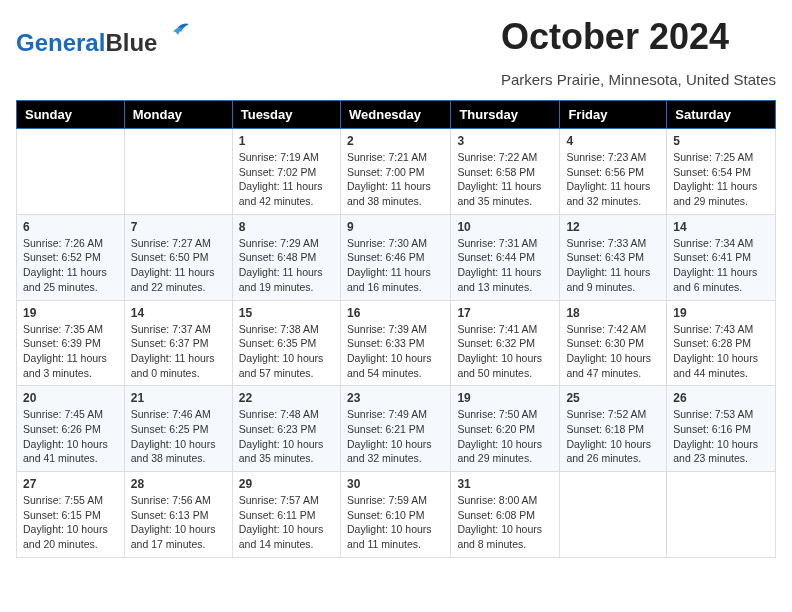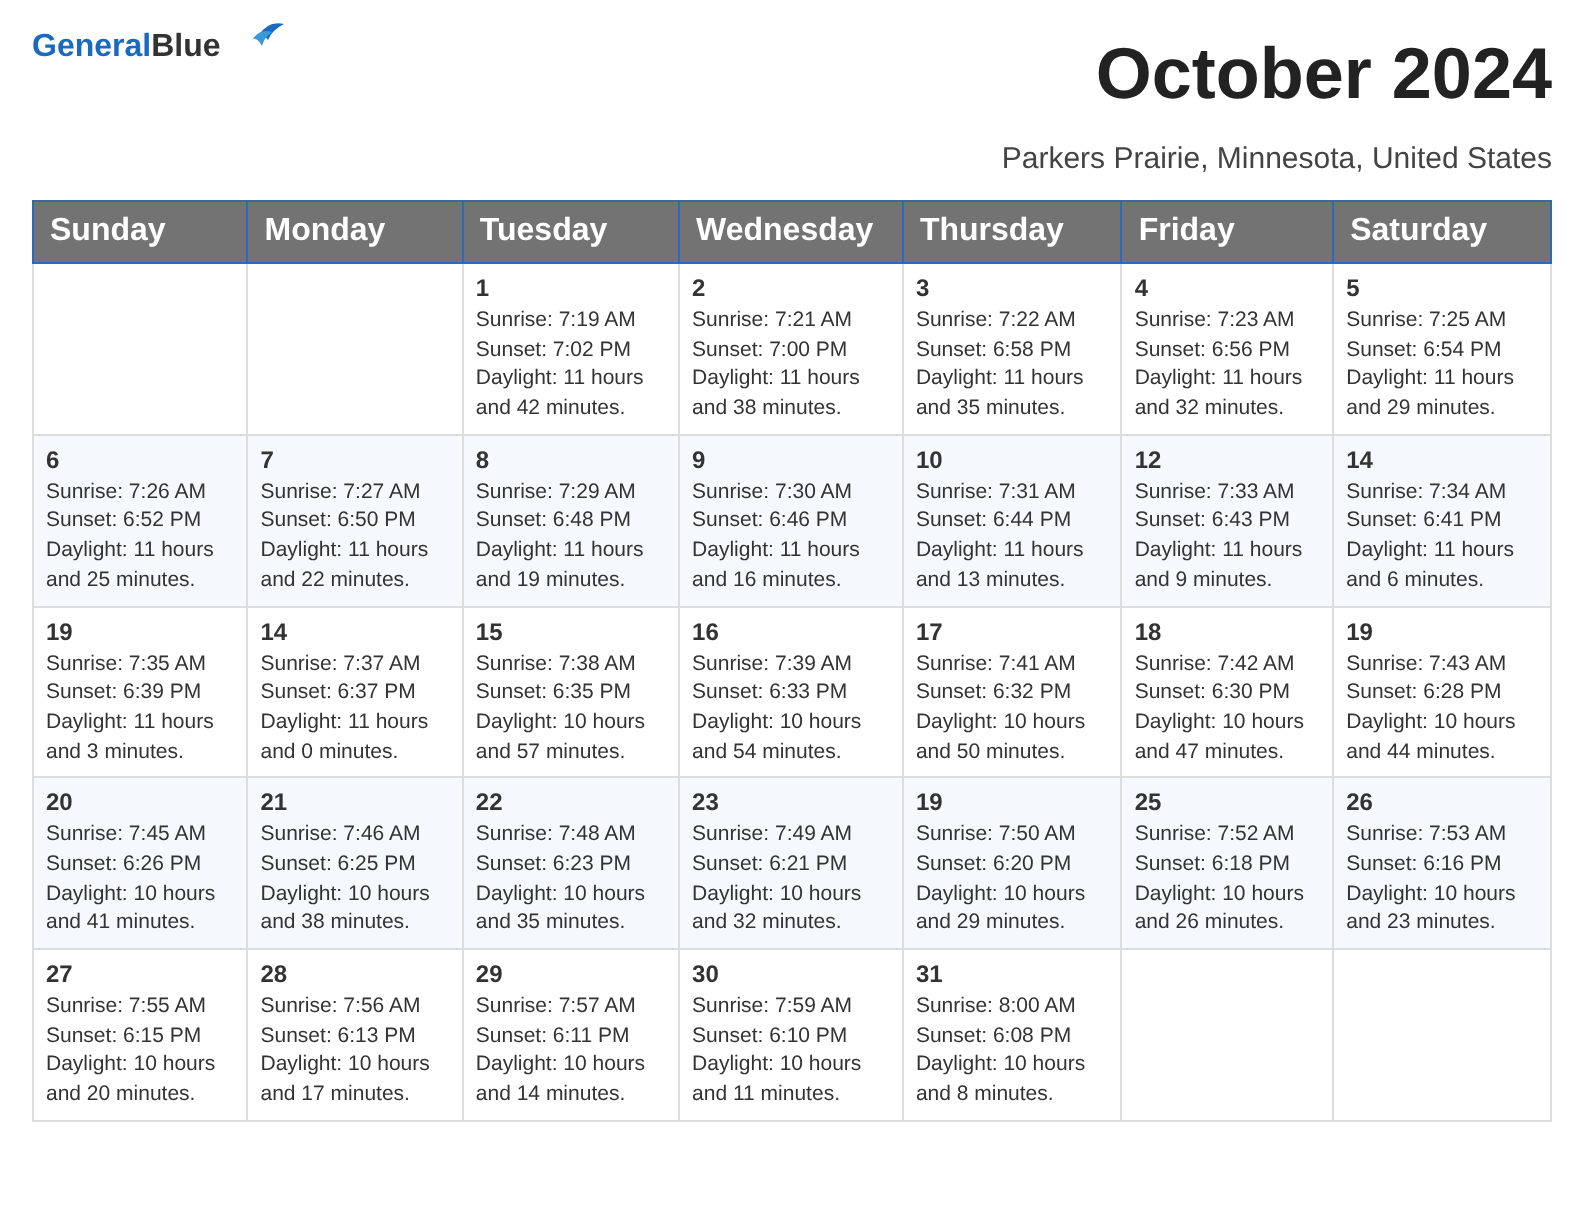--- a/index.html
+++ b/index.html
@@ -20,41 +20,40 @@
       display: flex;
       flex-direction: column;
       align-items: flex-start;
     }
     .logo-wrapper {
       display: flex;
       align-items: flex-start;
       gap: 4px;
     }
     .title-block {
-      text-align: right;
     }
     .month-title {
       font-size: 36px;
       font-weight: bold;
       color: #222;
     }
     .location-title {
       font-size: 15px;
       color: #444;
       margin-top: 13px;
     }
     .calendar-table {
       width: 100%;
       border-collapse: collapse;
       border: 1px solid #ccc;
     }
     .calendar-table th {
-      background-color: #737373;
+      background-color: #000000;
       color: #fff;
-      font-size: 16px;
+      font-size: 13px;
       font-weight: bold;
       padding: 6px 8px;
       text-align: left;
       border: 1px solid #2e6aaf;
     }
     .calendar-table td {
       border: 1px solid #ddd;
       vertical-align: top;
       padding: 5px 6px;
       width: 113px;
@@ -79,21 +78,21 @@
     }
     td.empty { background: #fff; }
   </style>
 </head>
 <body>
 
 <div class="header">
   <div class="logo-wrapper">
     <div class="logo">
       <div style="display:flex;align-items:center;gap:2px;">
-        <span style="font-size:16px;font-weight:bold;color:#333;line-height:1;">
+        <span style="font-size:24px;font-weight:bold;color:#333;line-height:1;margin-top:15px;">
           <span style="color:#1a6abf;">General</span><span style="color:#333;">Blue</span>
         </span>
         <svg width="30" height="22" viewBox="0 0 30 22" style="margin-left:2px;margin-top:-6px;">
           <path d="M15,8 Q20,0 28,2 Q22,5 20,10 Q17,6 15,8Z" fill="#1a6abf"></path>
           <path d="M12,10 Q16,4 22,6 Q18,9 17,13 Q14,8 12,10Z" fill="#3a9ad9"></path>
         </svg>
       </div>
     </div>
   </div>
   <div class="title-block">

